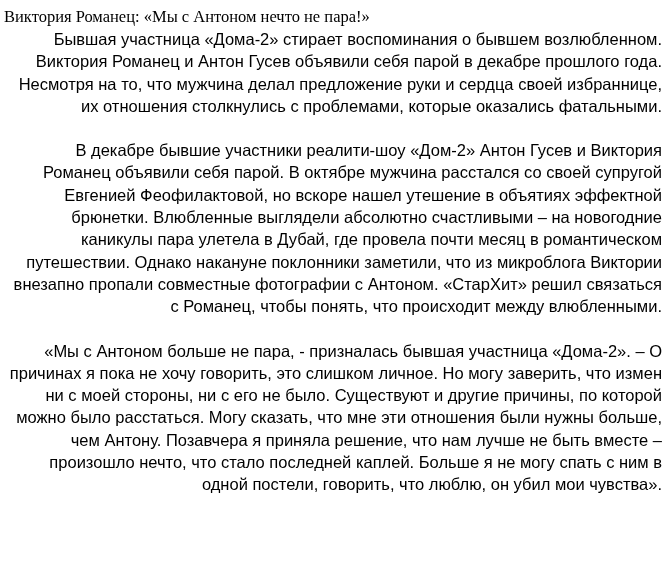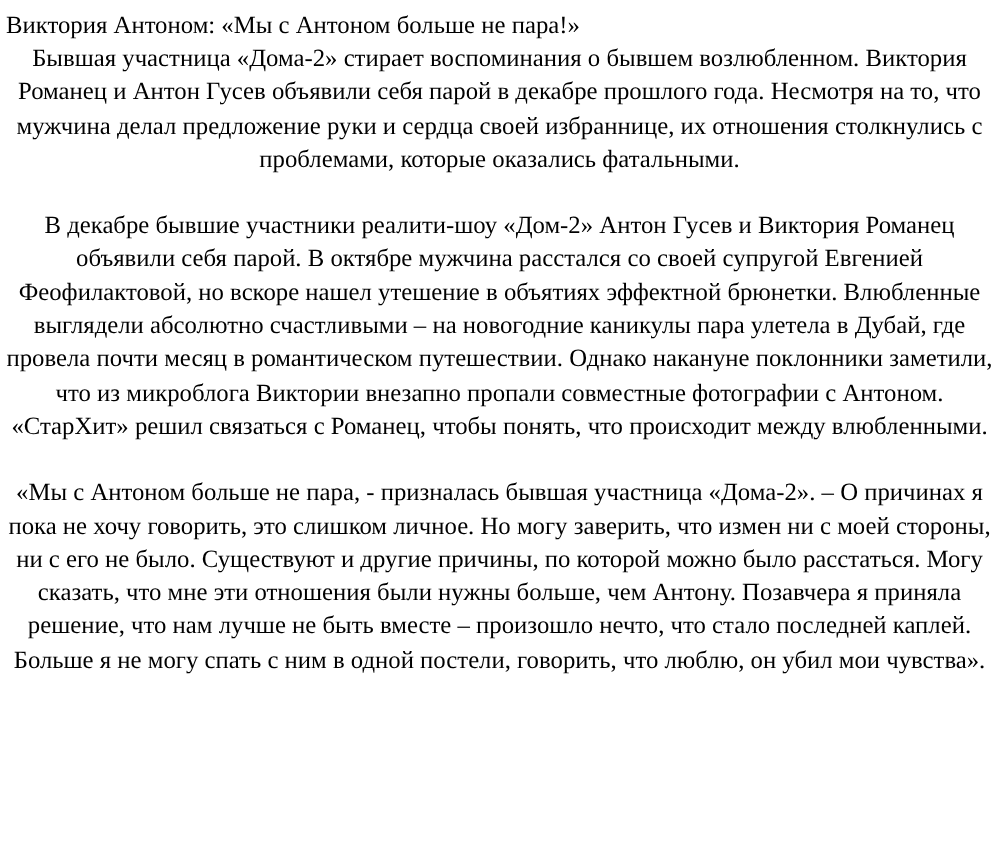--- a/index.html
+++ b/index.html
@@ -21,34 +21,34 @@
   }
   .headline {
     font-family: "Liberation Serif", serif;
     font-size: 16.5px;
     line-height: 22px;
     margin: 0 0 0 0;
     font-weight: normal;
     color: #000000;
   }
   .para {
-    font-family: Liberation Serif, serif;
+    font-family: Liberation Sans, sans-serif;
     font-size: 16.5px;
     line-height: 22.3px;
     margin: 0;
     color: #000000;
-    text-align: center;
+    text-align: right;
   }
   .spacer {
     height: 22px;
   }
 </style>
 </head>
 <body>
 
 <div class="article">
-  <h1 class="headline">Виктория Антоном: «Мы с Антоном больше не пара!»</h1>
+  <h1 class="headline">Виктория Романец: «Мы с Антоном нечто не пара!»</h1>
   <p class="para">Бывшая участница «Дома-2» стирает воспоминания о бывшем возлюбленном. Виктория Романец и Антон Гусев объявили себя парой в декабре прошлого года. Несмотря на то, что мужчина делал предложение руки и сердца своей избраннице, их отношения столкнулись с проблемами, которые оказались фатальными.</p>
   <div class="spacer"></div>
   <p class="para">В декабре бывшие участники реалити-шоу «Дом-2» Антон Гусев и Виктория Романец объявили себя парой. В октябре мужчина расстался со своей супругой Евгенией Феофилактовой, но вскоре нашел утешение в объятиях эффектной брюнетки. Влюбленные выглядели абсолютно счастливыми – на новогодние каникулы пара улетела в Дубай, где провела почти месяц в романтическом путешествии. Однако накануне поклонники заметили, что из микроблога Виктории внезапно пропали совместные фотографии с Антоном. «СтарХит» решил связаться с Романец, чтобы понять, что происходит между влюбленными.</p>
   <div class="spacer"></div>
   <p class="para">«Мы с Антоном больше не пара, - призналась бывшая участница «Дома-2». – О причинах я пока не хочу говорить, это слишком личное. Но могу заверить, что измен ни с моей стороны, ни с его не было. Существуют и другие причины, по которой можно было расстаться. Могу сказать, что мне эти отношения были нужны больше, чем Антону. Позавчера я приняла решение, что нам лучше не быть вместе – произошло нечто, что стало последней каплей. Больше я не могу спать с ним в одной постели, говорить, что люблю, он убил мои чувства».</p>
 </div>
 
 </body></html>

